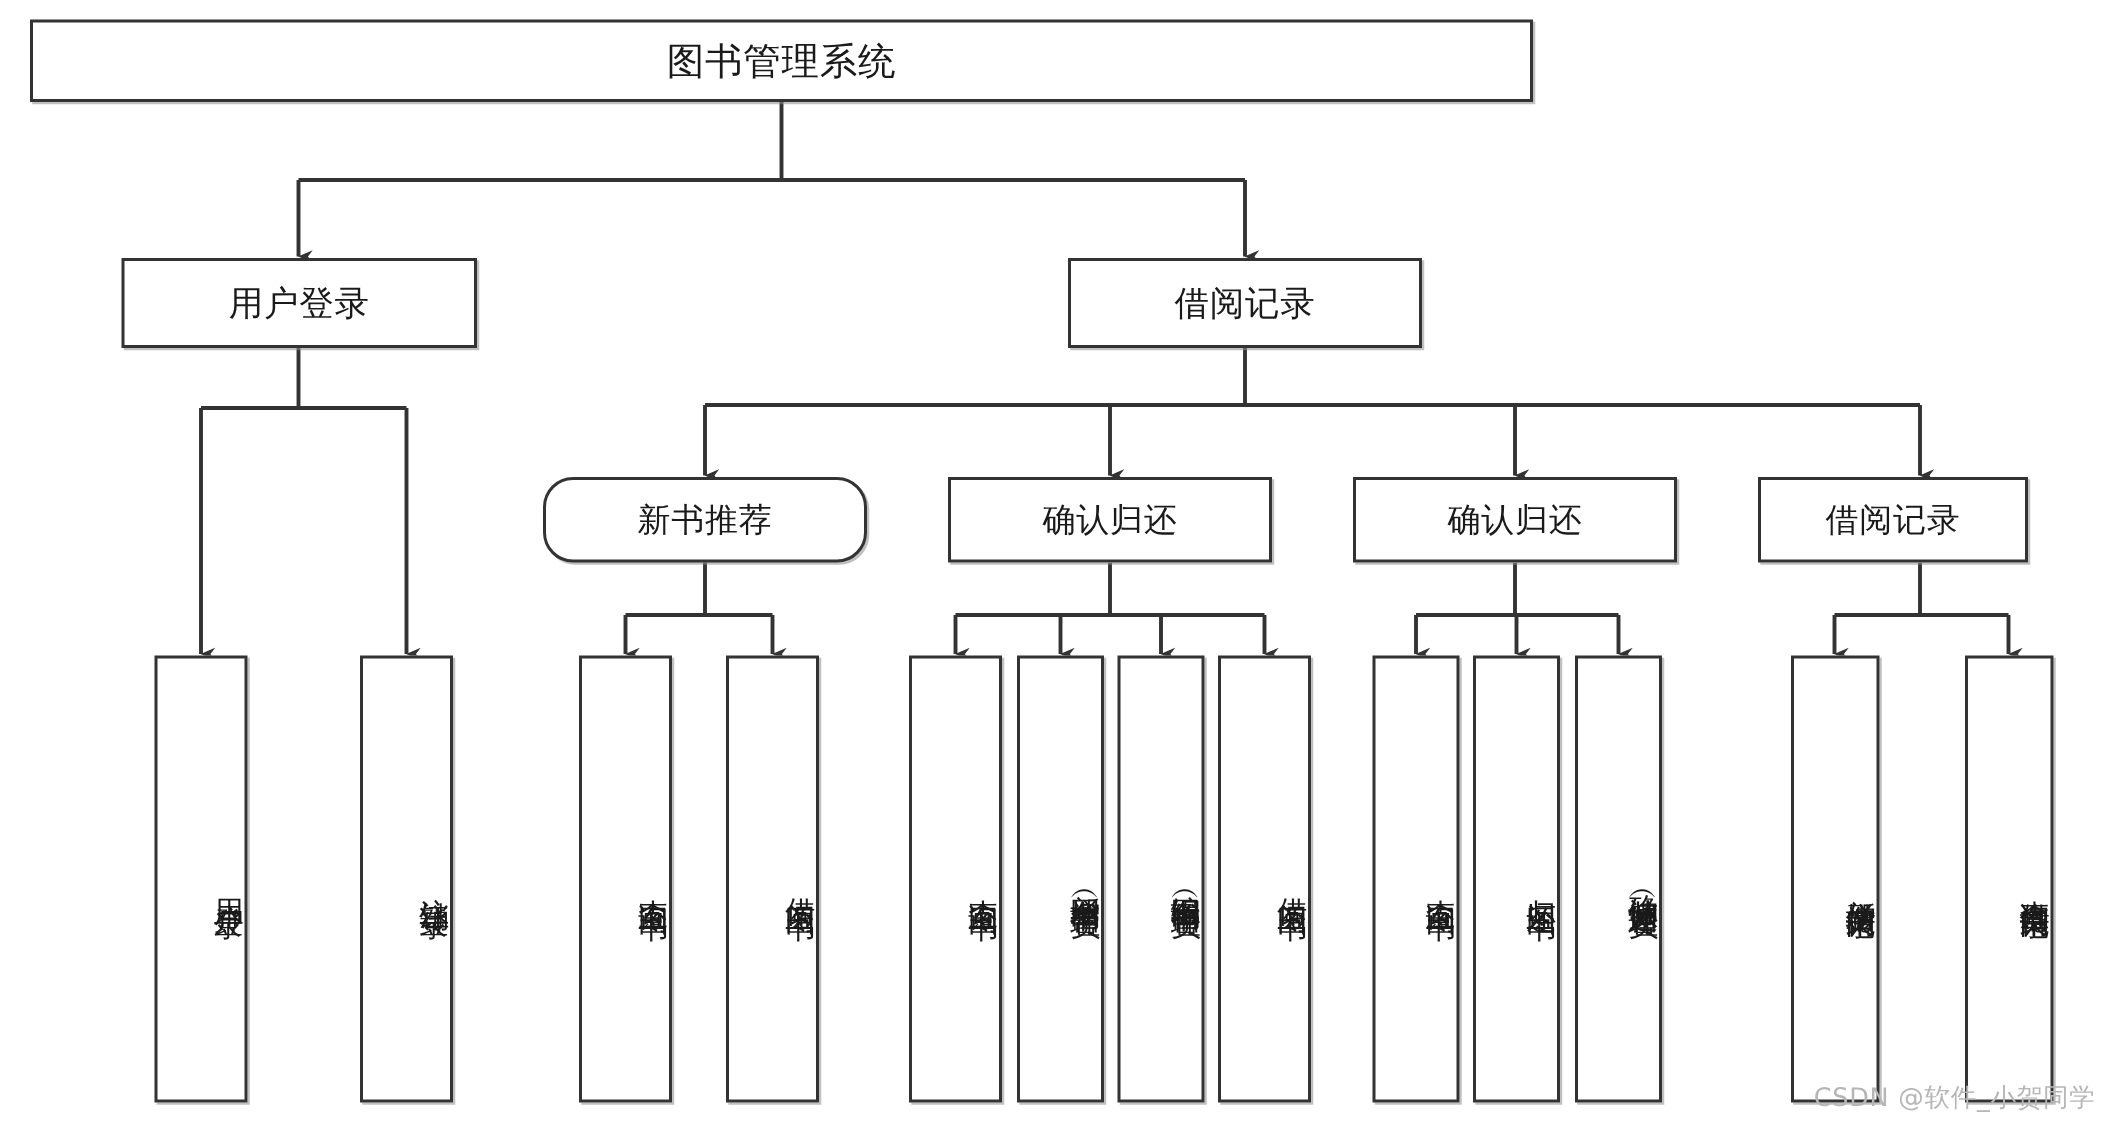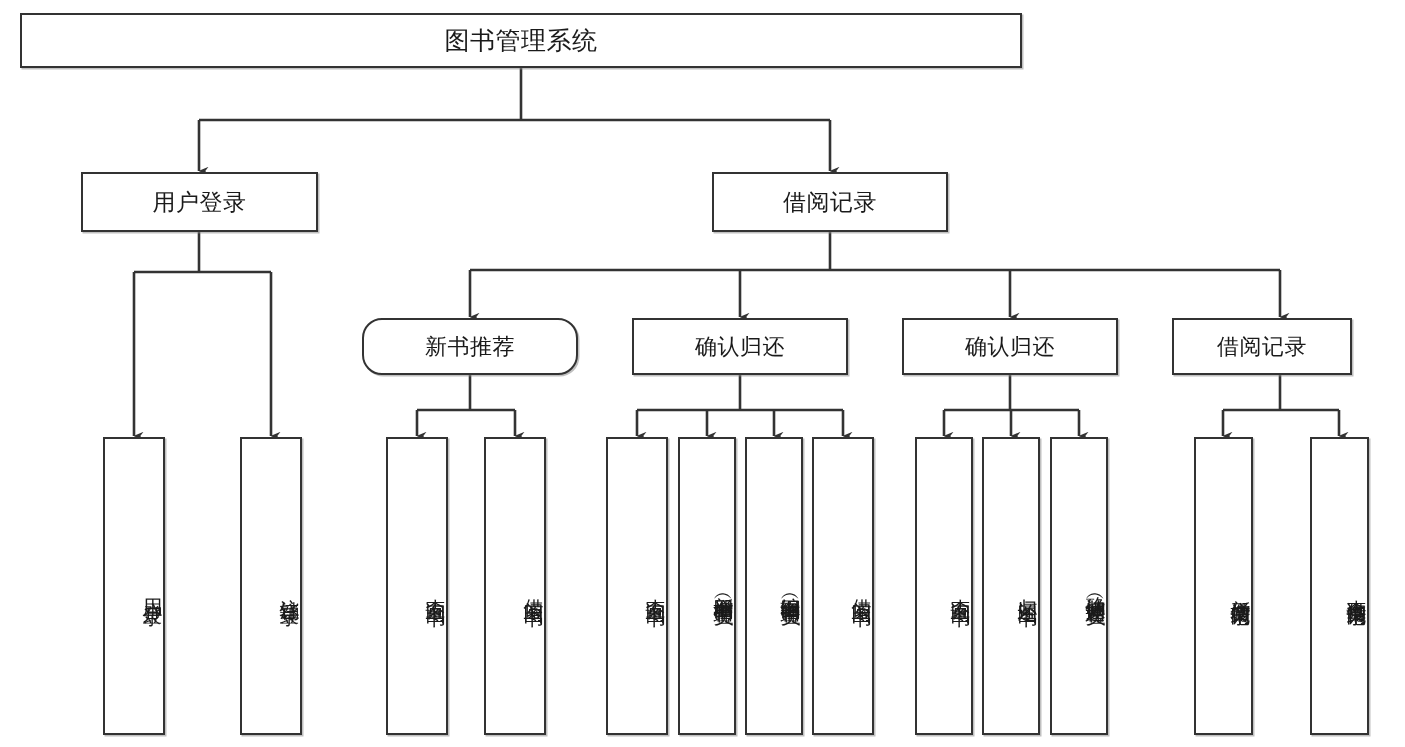--- a/index.html
+++ b/index.html
@@ -177,13 +177,14 @@
         <span class="node-label">确认归还（管理员）</span>
       </div>
       <div class="node-box level3 vertical tall-text" style="left: 1194px; top: 437px; width: 59px; height: 298px;">
         <span class="node-label">新增借阅记录</span>
       </div>
       <div class="node-box level3 vertical tall-text" style="left: 1310px; top: 437px; width: 59px; height: 298px;">
         <span class="node-label">查询借阅记录</span>
       </div>
     </div>
 
+  <div class="watermark">CSDN @软件_小贺同学</div>
 </div>
 
 </body></html>

